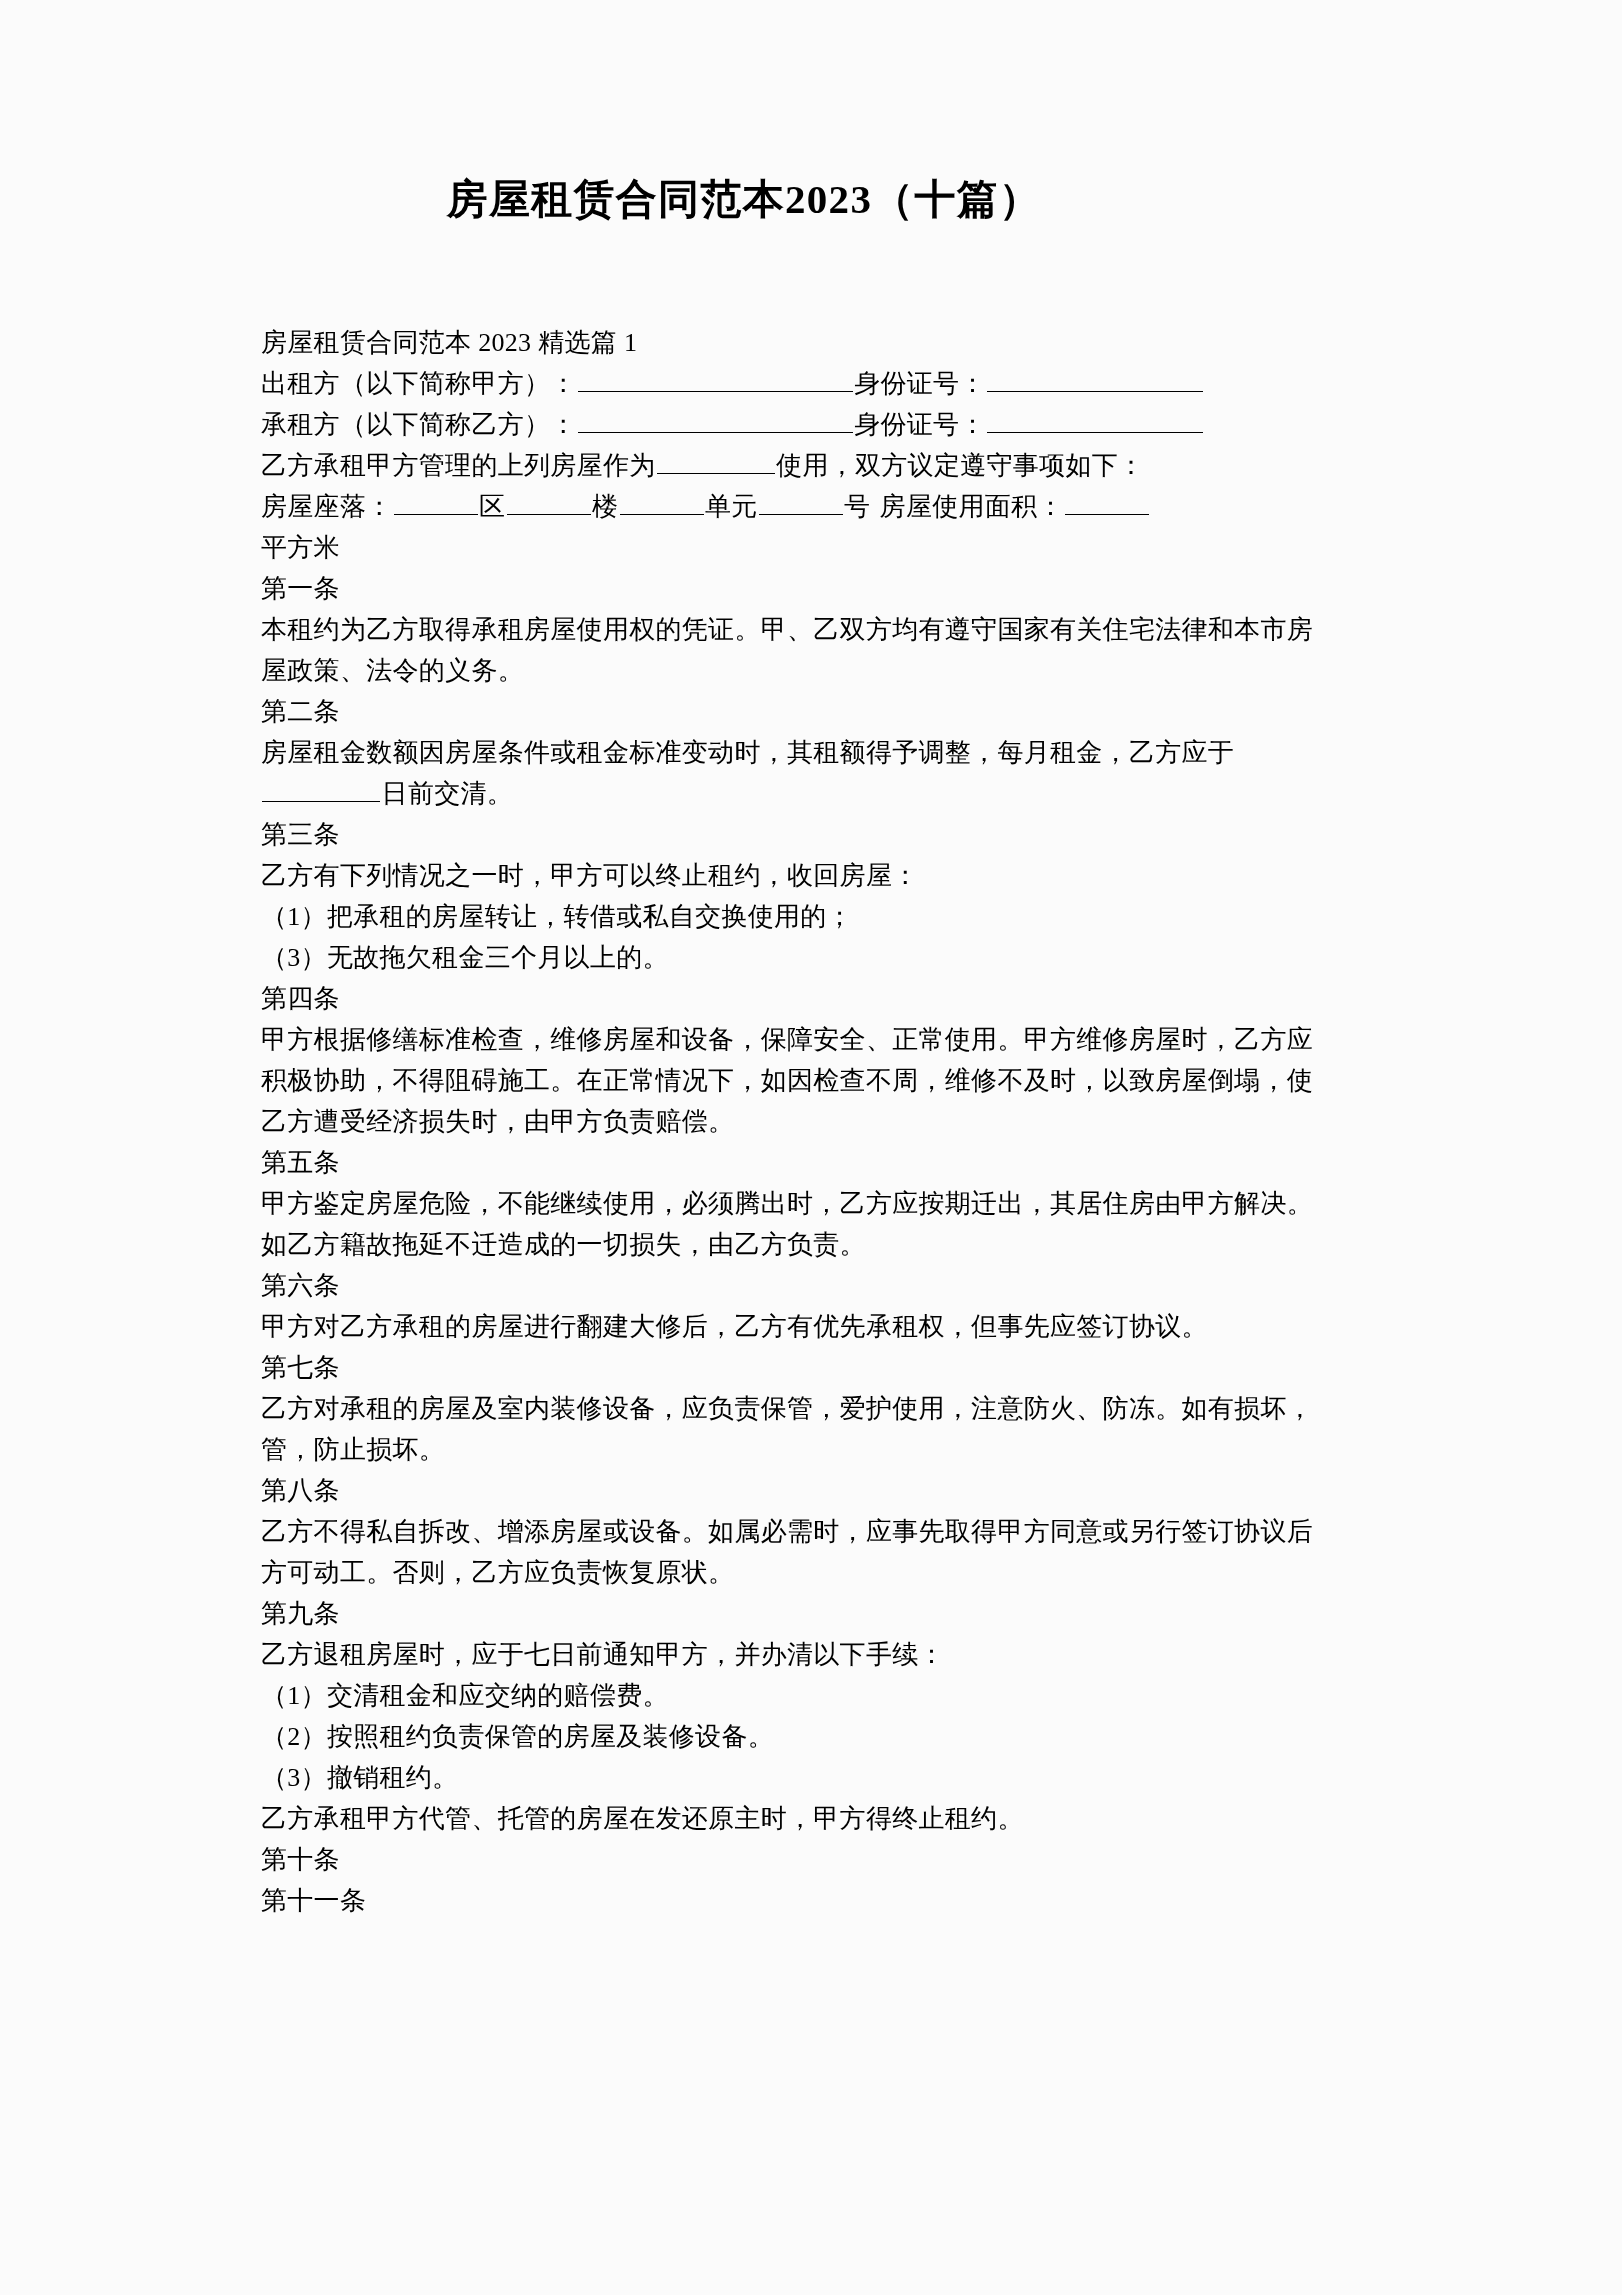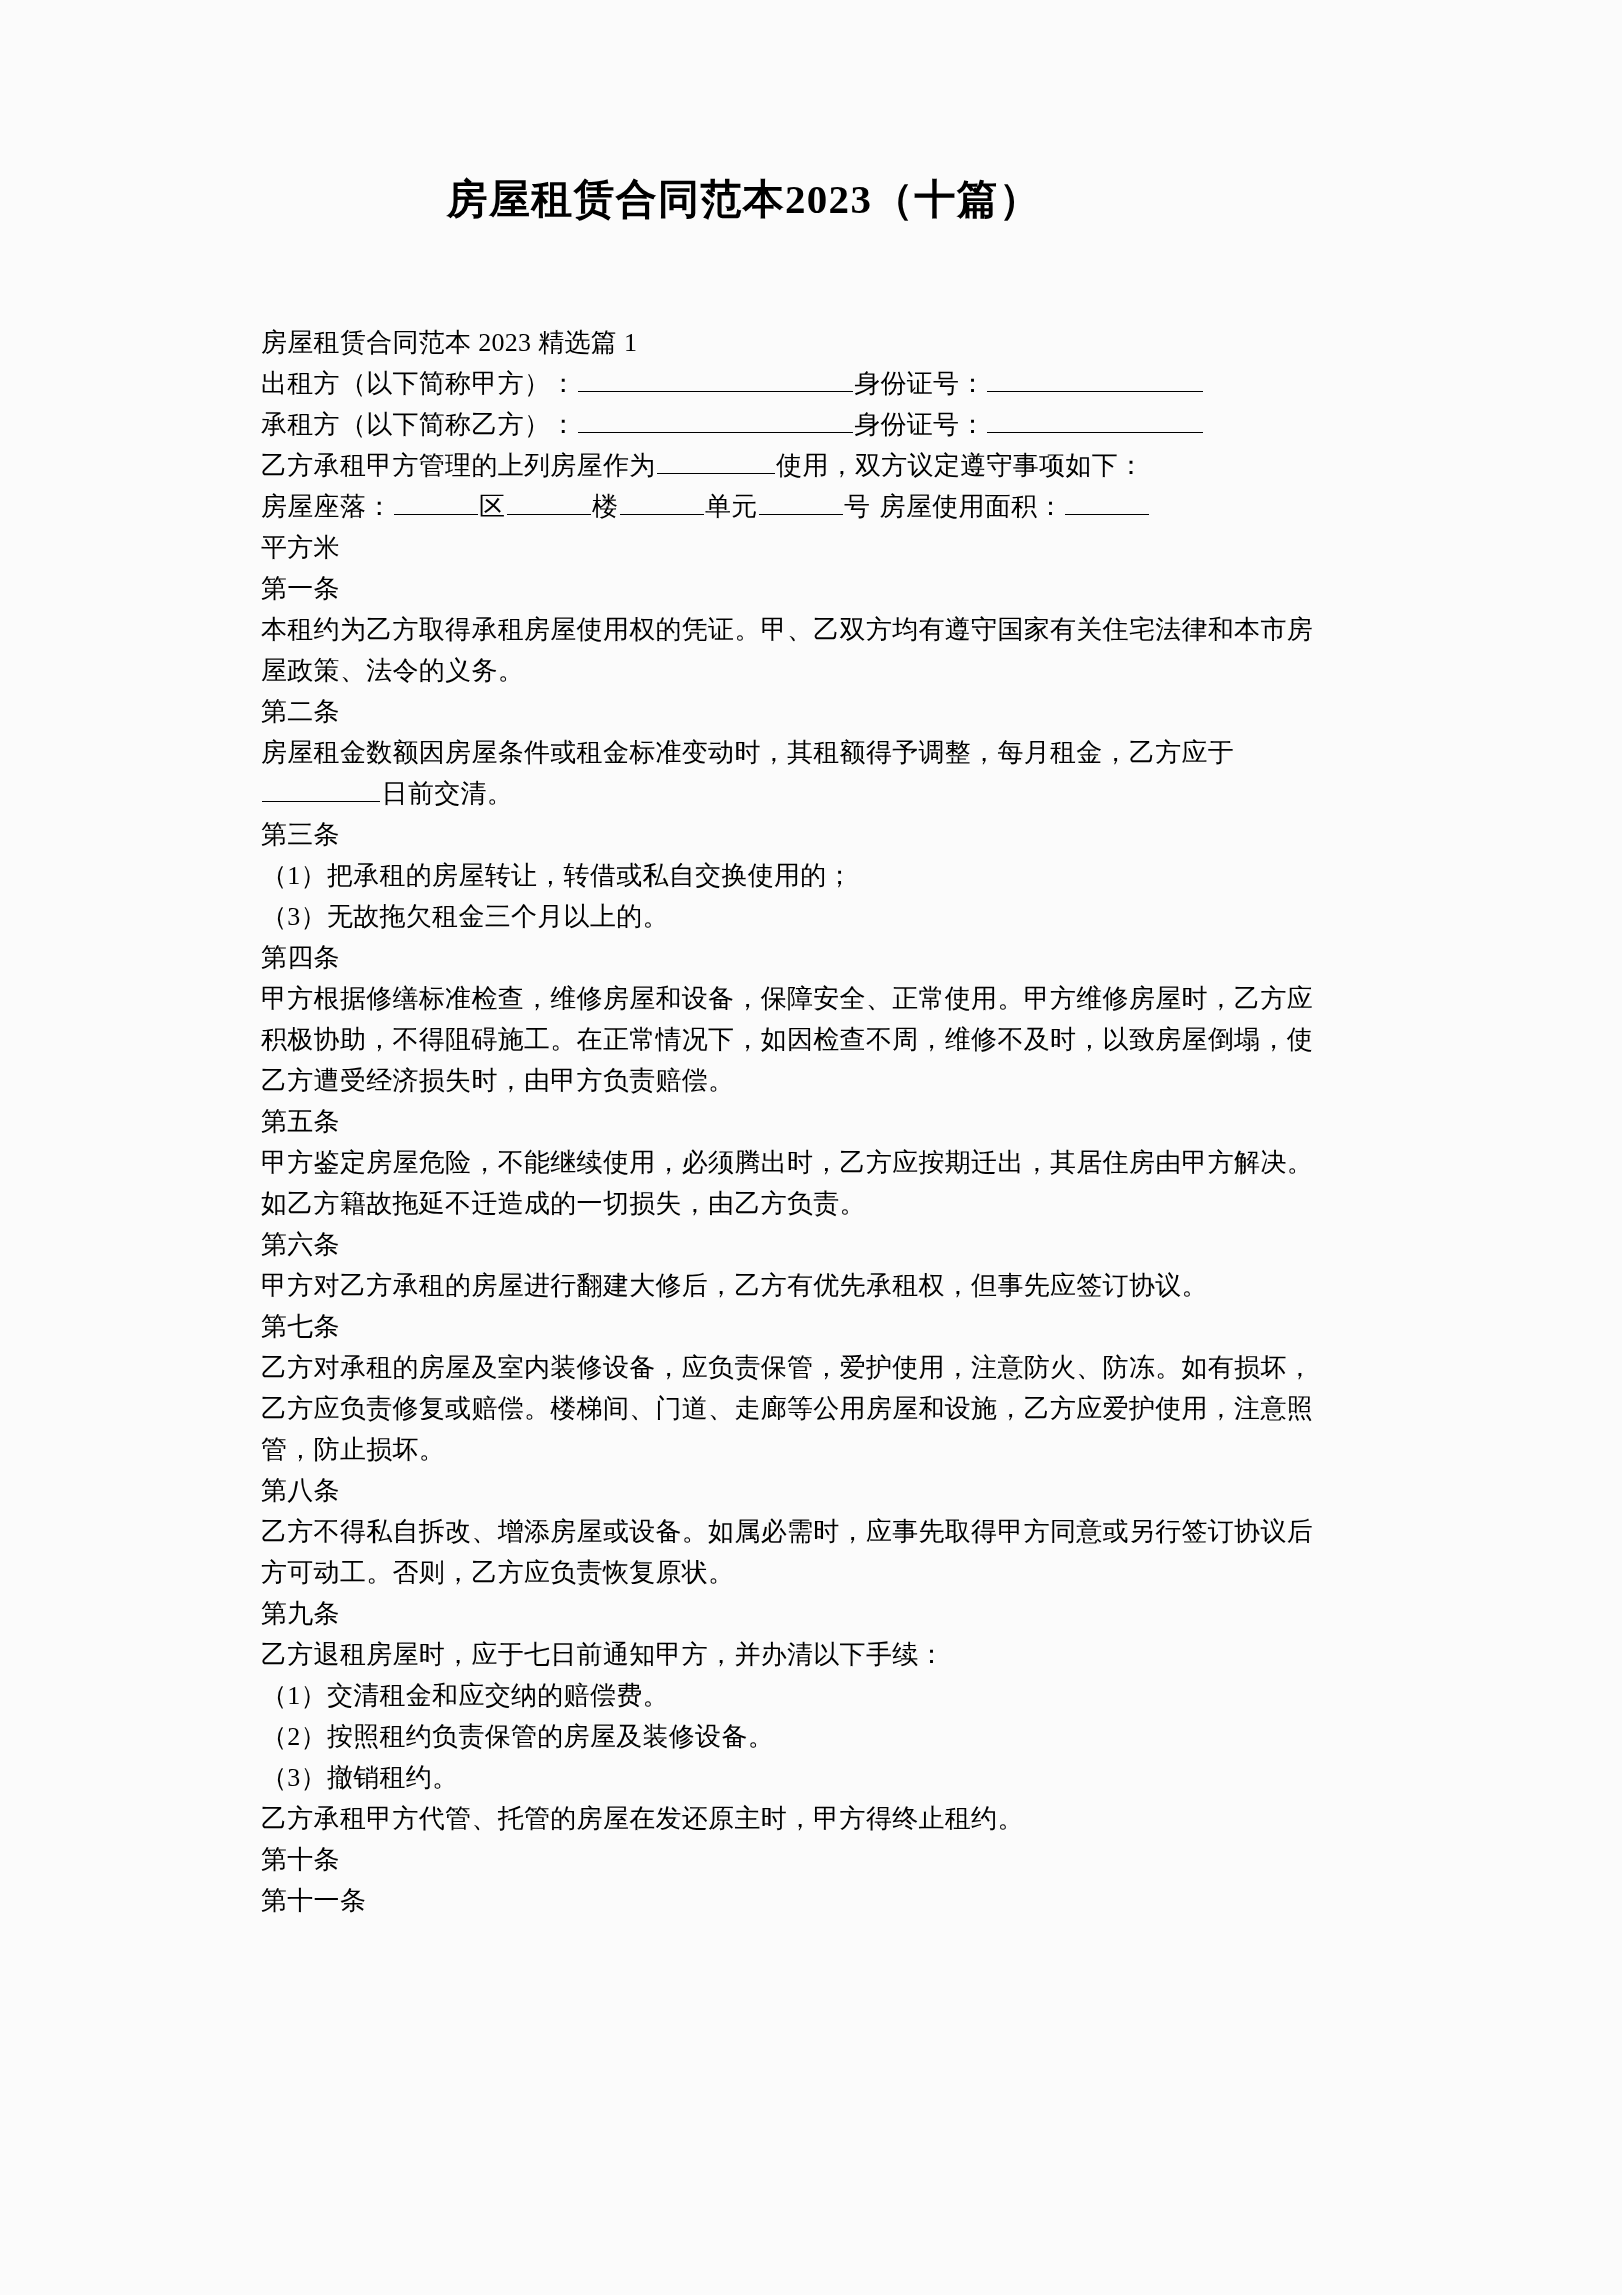--- a/index.html
+++ b/index.html
@@ -91,38 +91,38 @@
 
     <div class="line">第一条</div>
     <div class="line">本租约为乙方取得承租房屋使用权的凭证。甲、乙双方均有遵守国家有关住宅法律和本市房</div>
     <div class="line">屋政策、法令的义务。</div>
 
     <div class="line">第二条</div>
     <div class="line">房屋租金数额因房屋条件或租金标准变动时，其租额得予调整，每月租金，乙方应于</div>
     <div class="line"><span class="blank b-md"></span><span>日前交清。</span></div>
 
     <div class="line">第三条</div>
+    <div class="line">乙方有下列情况之一时，甲方可以终止租约，收回房屋：</div>
     <div class="line">（1）把承租的房屋转让，转借或私自交换使用的；</div>
     <div class="line">（3）无故拖欠租金三个月以上的。</div>
 
     <div class="line">第四条</div>
     <div class="line">甲方根据修缮标准检查，维修房屋和设备，保障安全、正常使用。甲方维修房屋时，乙方应</div>
     <div class="line">积极协助，不得阻碍施工。在正常情况下，如因检查不周，维修不及时，以致房屋倒塌，使</div>
     <div class="line">乙方遭受经济损失时，由甲方负责赔偿。</div>
 
     <div class="line">第五条</div>
     <div class="line">甲方鉴定房屋危险，不能继续使用，必须腾出时，乙方应按期迁出，其居住房由甲方解决。</div>
     <div class="line">如乙方籍故拖延不迁造成的一切损失，由乙方负责。</div>
 
     <div class="line">第六条</div>
     <div class="line">甲方对乙方承租的房屋进行翻建大修后，乙方有优先承租权，但事先应签订协议。</div>
 
     <div class="line">第七条</div>
     <div class="line">乙方对承租的房屋及室内装修设备，应负责保管，爱护使用，注意防火、防冻。如有损坏，</div>
-    <div class="line">乙方应负责修复或赔偿。楼梯间、门道、走廊等公用房屋和设施，乙方应爱护使用，注意照</div>
     <div class="line">管，防止损坏。</div>
 
     <div class="line">第八条</div>
     <div class="line">乙方不得私自拆改、增添房屋或设备。如属必需时，应事先取得甲方同意或另行签订协议后</div>
     <div class="line">方可动工。否则，乙方应负责恢复原状。</div>
 
     <div class="line">第九条</div>
     <div class="line">乙方退租房屋时，应于七日前通知甲方，并办清以下手续：</div>
     <div class="line">（1）交清租金和应交纳的赔偿费。</div>
     <div class="line">（2）按照租约负责保管的房屋及装修设备。</div>

